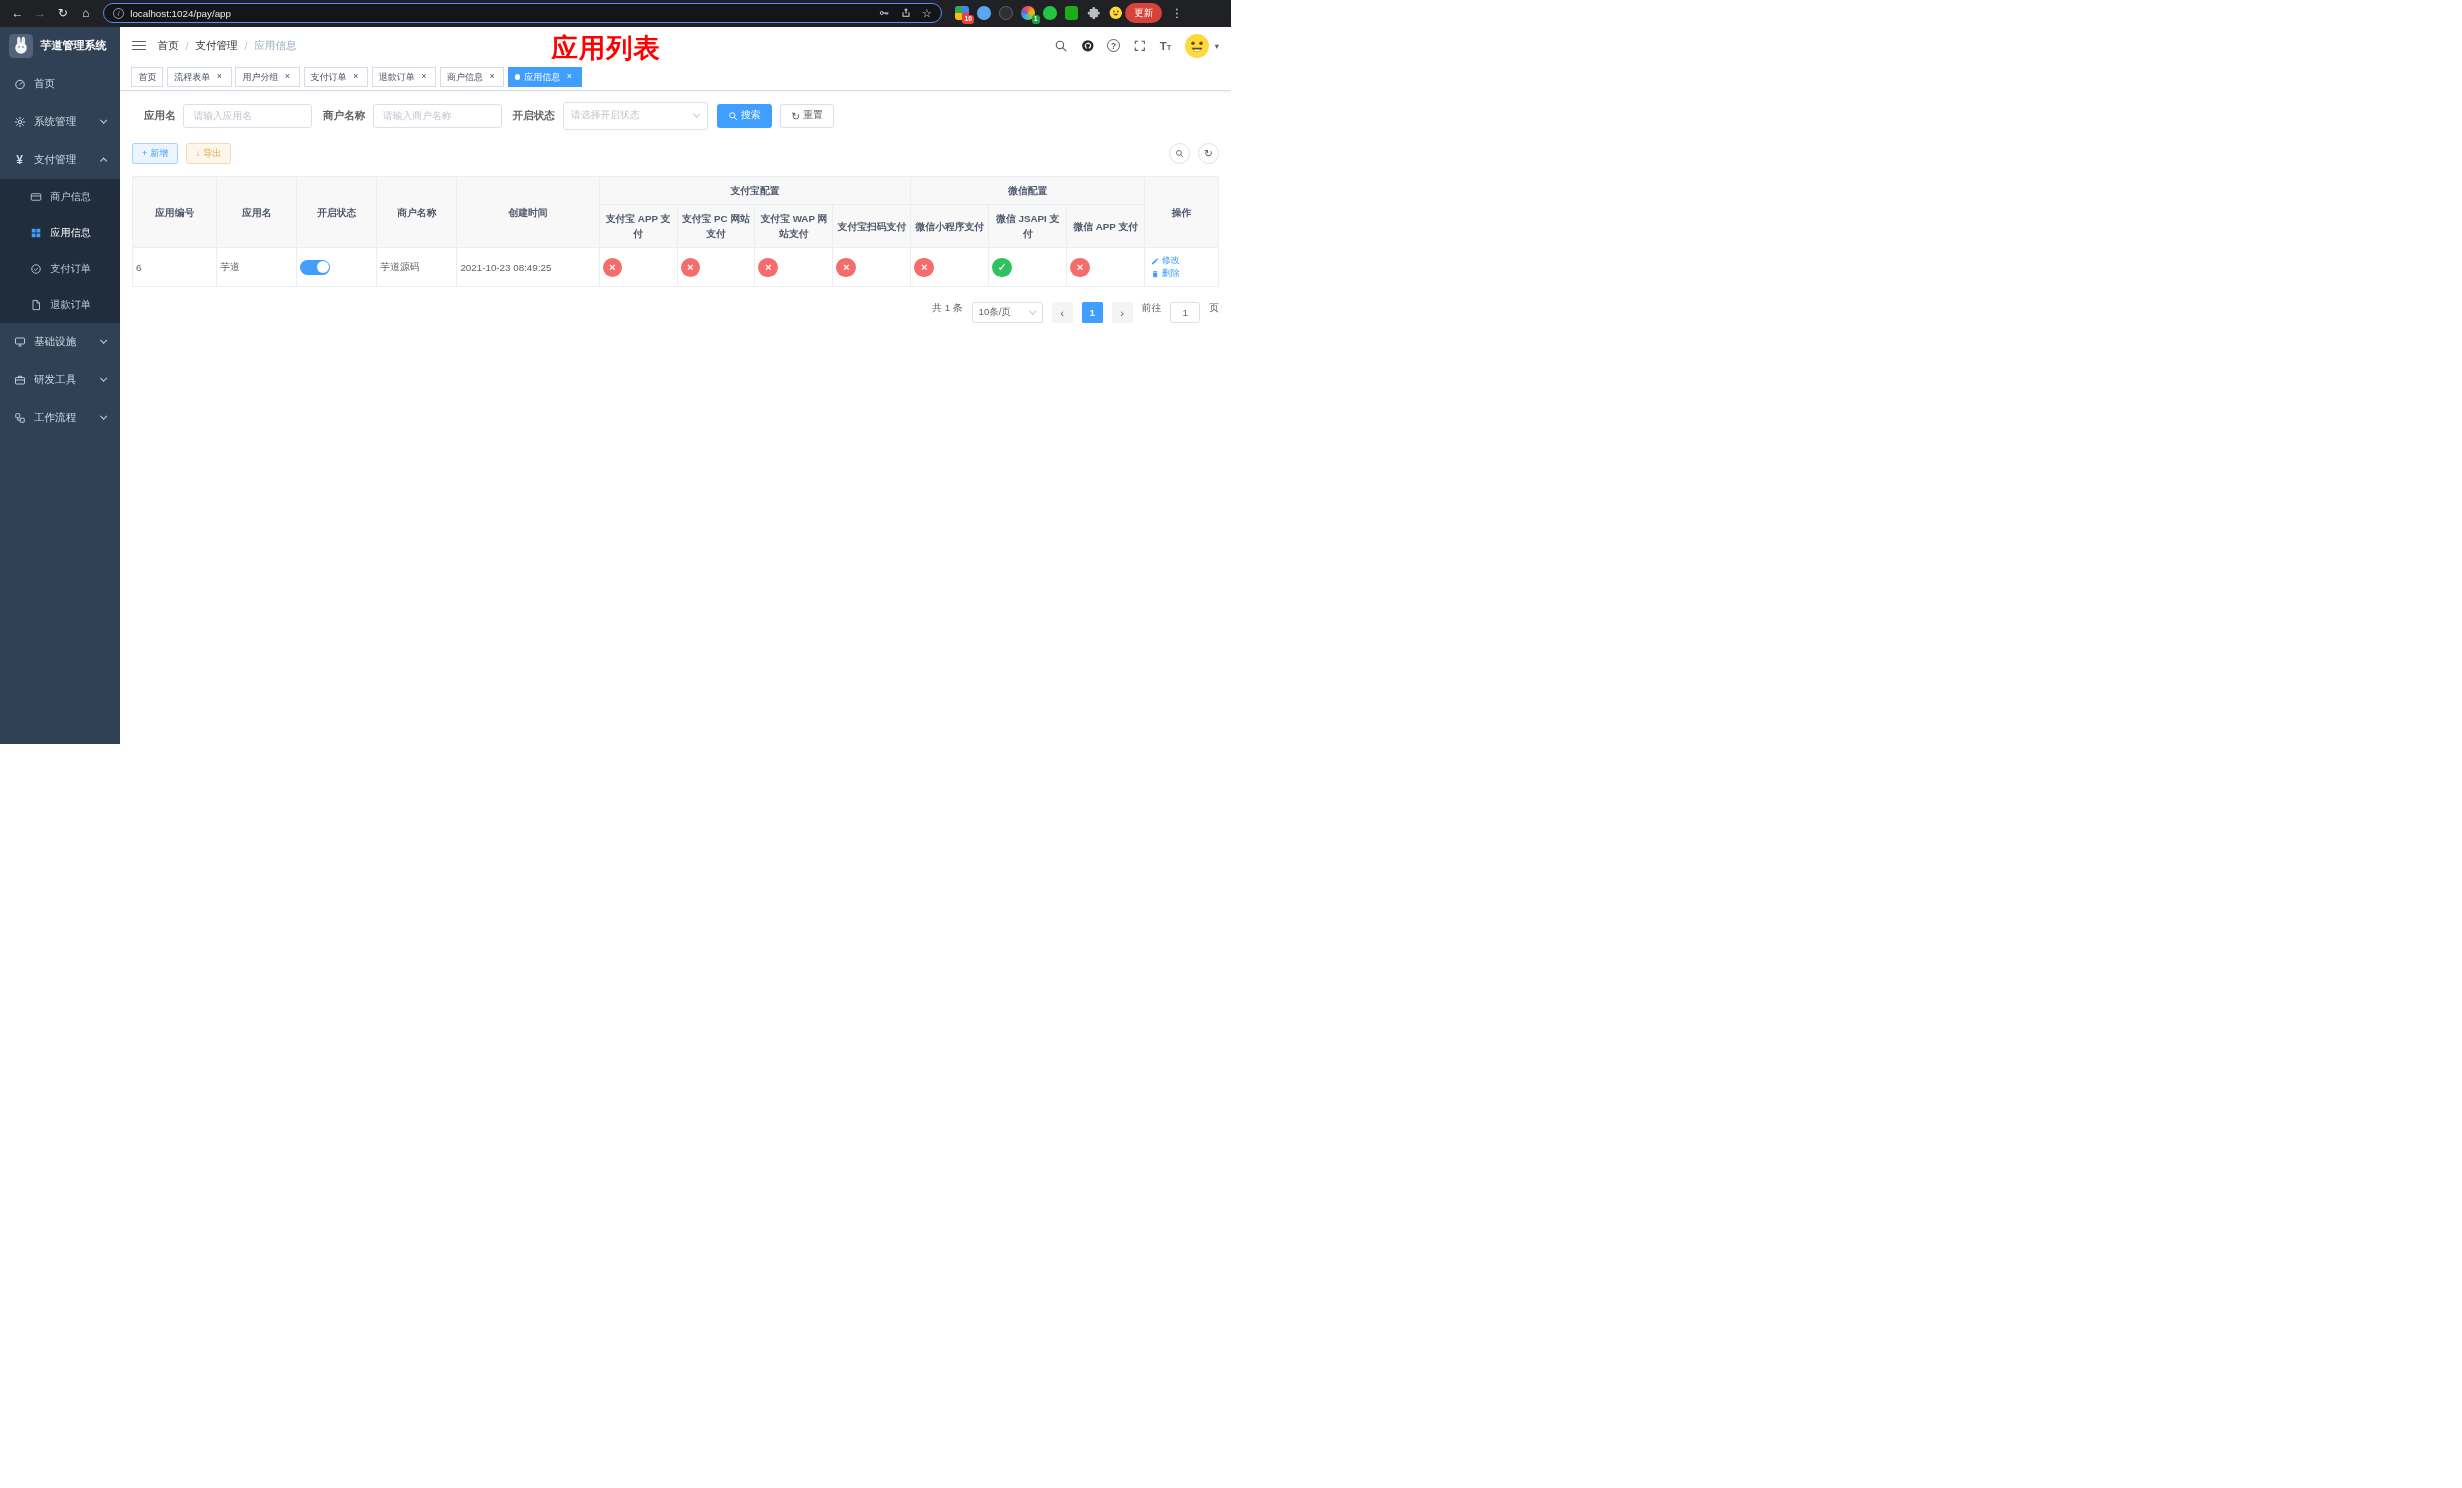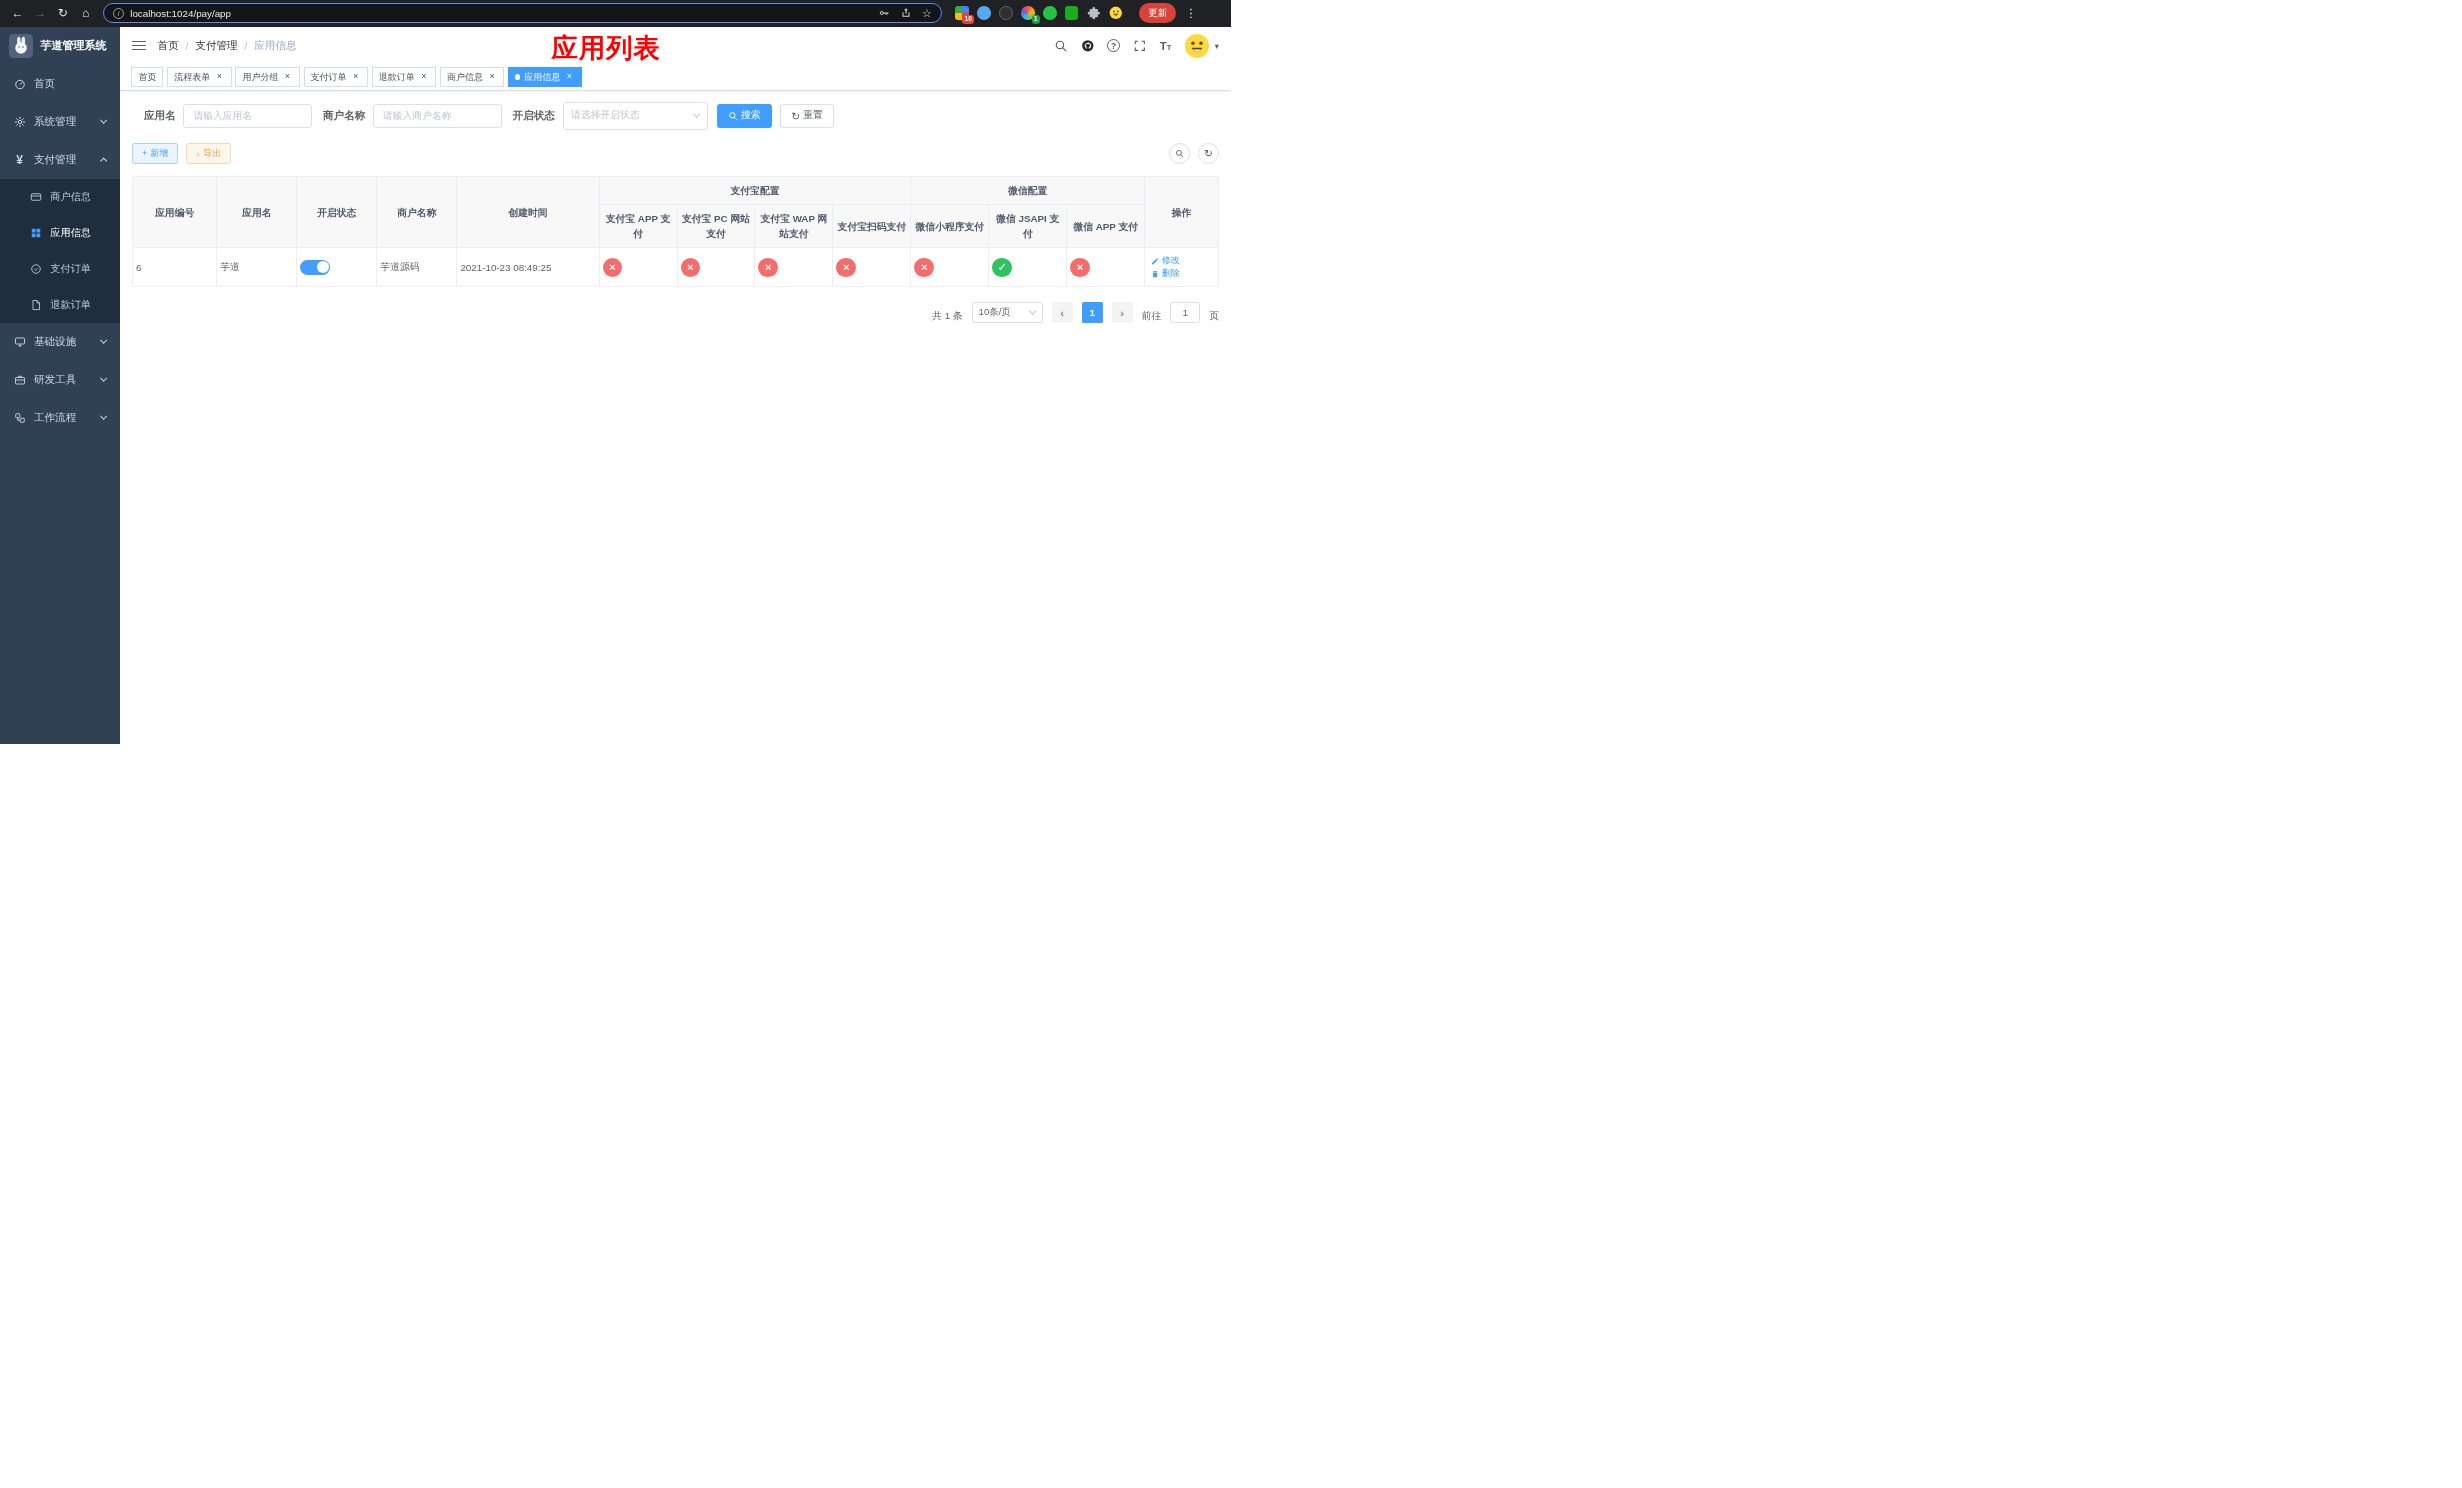--- a/index.html
+++ b/index.html
@@ -21,21 +21,21 @@
   .ext.square{border-radius:3px}
   .ext-grid{background:conic-gradient(#4285f4 0 25%,#ea4335 0 50%,#fbbc05 0 75%,#34a853 0)}
   .ext-drop{background:#57a8f0}
   .ext-dark{background:#2d2f33;border:0.8px solid #5f6368}
   .ext-rainbow{background:conic-gradient(#ff5252,#ffb300,#8bc34a,#29b6f6,#7e57c2,#ff5252)}
   .ext-green{background:#23c343}
   .ext-wechat{background:#1aad19}
   .badge{position:absolute;bottom:-3.8px;right:-5.3px;font-size:6.8px;line-height:1;color:#fff;padding:1.1px 2.3px;border-radius:3px;font-weight:700}
   .badge.red{background:#e94235}
   .badge.green{background:#1a9e3f}
-  .update-btn{background:#d7423a;color:#fff;font-size:9.5px;padding:3.4px 9px;border-radius:10.6px;margin-left:14px;cursor:pointer;flex-shrink:0;white-space:nowrap}
+  .update-btn{background:#d7423a;color:#fff;font-size:9.5px;padding:3.4px 9px;border-radius:10.6px;margin-left:0;cursor:pointer;flex-shrink:0;white-space:nowrap}
   .menu-dots{color:#e8eaed;font-size:11.4px;margin-left:6px;cursor:pointer}
 
   
   .app{display:flex;height:718px;overflow:hidden}
 
   
   .sidebar{width:120px;background:#304156;color:#bfcbd9;flex-shrink:0;display:flex;flex-direction:column}
   .logo-row{height:38px;display:flex;align-items:center;gap:7.6px;padding:0 9px;flex-shrink:0}
   .logo-img{width:24px;height:24px;border-radius:4.5px;background:#55617a;display:flex;align-items:center;justify-content:center;flex-shrink:0;overflow:hidden}
   .logo-title{color:#fff;font-size:11px;font-weight:700;white-space:nowrap}
@@ -112,21 +112,21 @@
   .status-circle.cross{background:#f56c6c}
   .status-circle.check{background:#2fc25e}
   .toggle{width:30px;height:15px;border-radius:7.6px;background:#dcdfe6;position:relative;display:inline-block;vertical-align:middle;cursor:pointer}
   .toggle .knob{position:absolute;top:1.5px;left:1.5px;width:12px;height:12px;border-radius:50%;background:#fff}
   .toggle.on{background:#409eff}
   .toggle.on .knob{left:16.7px}
   .op-link{color:#409eff;font-size:9px;display:inline-flex;align-items:center;gap:2.3px;margin:0 3px;cursor:pointer;white-space:nowrap}
   .oplink-ico{width:8.3px;height:8.3px;display:block}
 
   
-  .pagination{display:flex;align-items:flex-end;justify-content:flex-end;gap:9px;margin-top:15px;font-size:9.8px;color:#606266}
+  .pagination{display:flex;align-items:flex-start;justify-content:flex-end;gap:9px;margin-top:15px;font-size:9.8px;color:#606266}
   .page-size{width:71px;height:21px;border:0.8px solid #dcdfe6;border-radius:2.3px;display:flex;align-items:center;justify-content:space-between;padding:0 6px;font-size:9.5px;color:#606266;cursor:pointer;background:#fff}
   .page-size .chev{color:#c0c4cc}
   .pager-btn{width:21px;height:21px;background:#f4f4f5;border-radius:1.5px;display:flex;align-items:center;justify-content:center;color:#606266;font-size:11.4px;cursor:pointer}
   .pager-btn.active{background:#409eff;color:#fff;font-weight:600;font-size:9.8px}
   .goto-input{width:30px;height:21px;border:0.8px solid #dcdfe6;border-radius:2.3px;text-align:center;font-size:9.8px;color:#606266;outline:none}
 </style>
 </head>
 <body>
 
 <div class="browser-bar">

